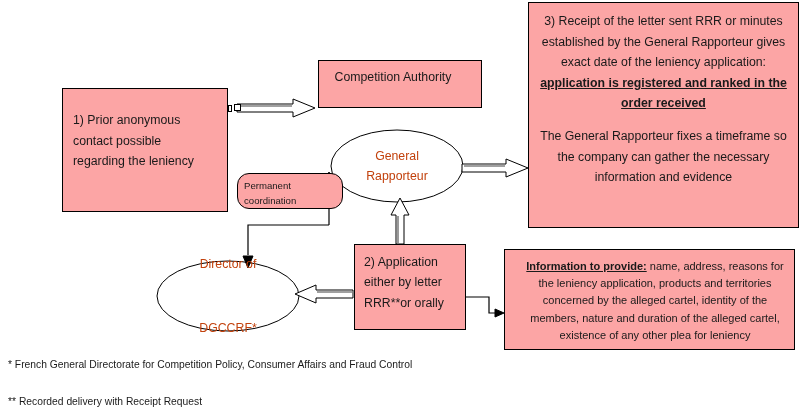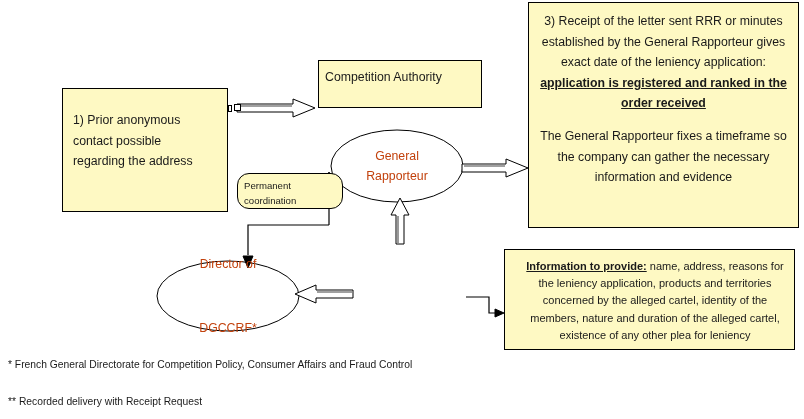--- a/index.html
+++ b/index.html
@@ -23,21 +23,21 @@
     position: absolute;
     left: 0;
     top: 0;
     width: 804px;
     height: 419px;
     pointer-events: none;
   }
   .node {
     position: absolute;
     box-sizing: border-box;
-    background: #fef9c3;
+    background: #fca5a5;
     border: 1px solid #000000;
     color: #1a1a1a;
     display: flex;
     flex-direction: column;
     justify-content: flex-start;
   }
   .node p {
     margin: 0;
   }
   
@@ -53,20 +53,21 @@
   }
   
   #box-competition-authority {
     left: 318px;
     top: 60px;
     width: 164px;
     height: 48px;
     padding: 8px 20px 0 6px;
     font-size: 12.3px;
     line-height: 17px;
+    text-align: center;
   }
   
   #box-receipt {
     left: 528px;
     top: 2px;
     width: 271px;
     height: 226px;
     padding: 8px 9px 0 9px;
     font-size: 12.3px;
     line-height: 20.6px;
@@ -211,38 +212,43 @@
                q2.2 -3.2 4.4 0" fill="none" stroke="#e03030" stroke-width="1"></path>
     </g>
   </svg>
 
   <div class="handle" style="left:228px; top:105px; width:4px; height:7px;"></div>
   <div class="handle" style="left:234px; top:104px; width:7px; height:7px;"></div>
 
   <div class="node" id="box-prior-contact">
     <p>1) Prior anonymous</p>
     <p>contact possible</p>
-    <p>regarding the address</p>
+    <p>regarding the leniency</p>
   </div>
 
   <div class="node" id="box-competition-authority">
     <p>Competition Authority</p>
   </div>
 
   <div class="node" id="box-receipt">
     <p><span>3) Receipt of the letter sent RRR or minutes established by the General Rapporteur gives exact date of the leniency application: </span><span class="u-bold">application is registered and ranked in the order received</span></p>
     <div class="para-gap"></div>
     <p>The General Rapporteur fixes a timeframe so the company can gather the necessary information and evidence</p>
   </div>
 
   <div class="node" id="box-permanent-coordination">
     <p>Permanent</p>
     <p>coordination</p>
   </div>
 
+  <div class="node" id="box-application">
+    <p>2) Application</p>
+    <p>either by letter</p>
+    <p>RRR**or orally</p>
+  </div>
 
   <div class="node" id="box-information">
     <p><span class="u-bold">Information to provide:</span><span> name, address, reasons for the leniency application, products  and territories concerned by the alleged cartel, identity of the members, nature and duration of the alleged cartel, existence of any other plea for leniency</span></p>
   </div>
 
   <div class="ellipse-label" id="ellipse-general-rapporteur-label">
     <span>General</span>
     <span>Rapporteur</span>
   </div>
 

